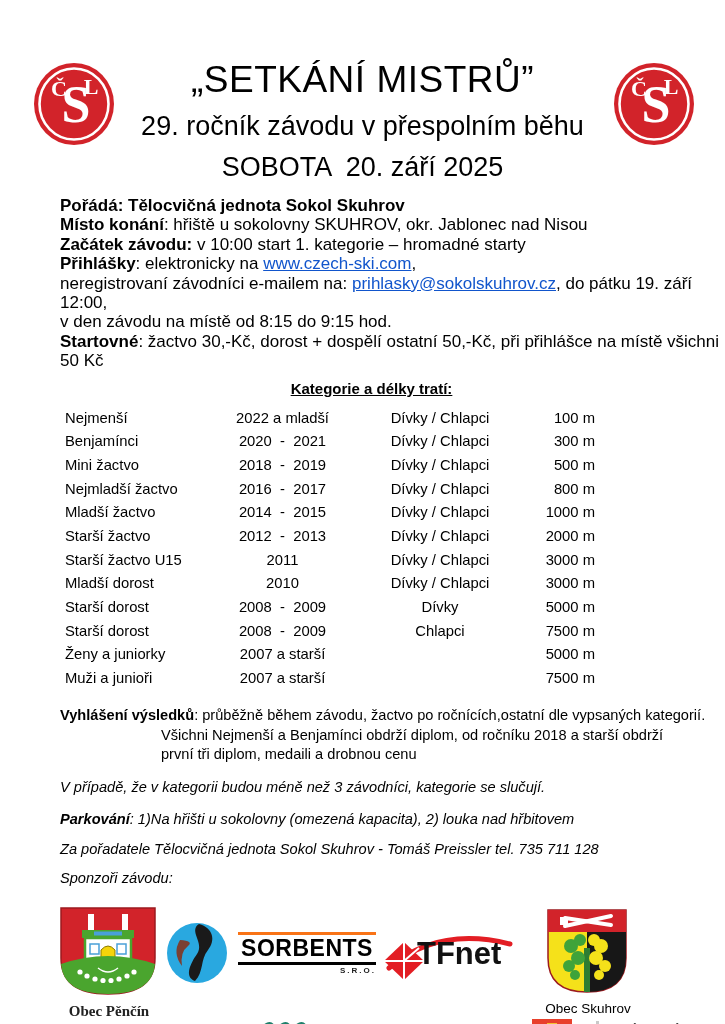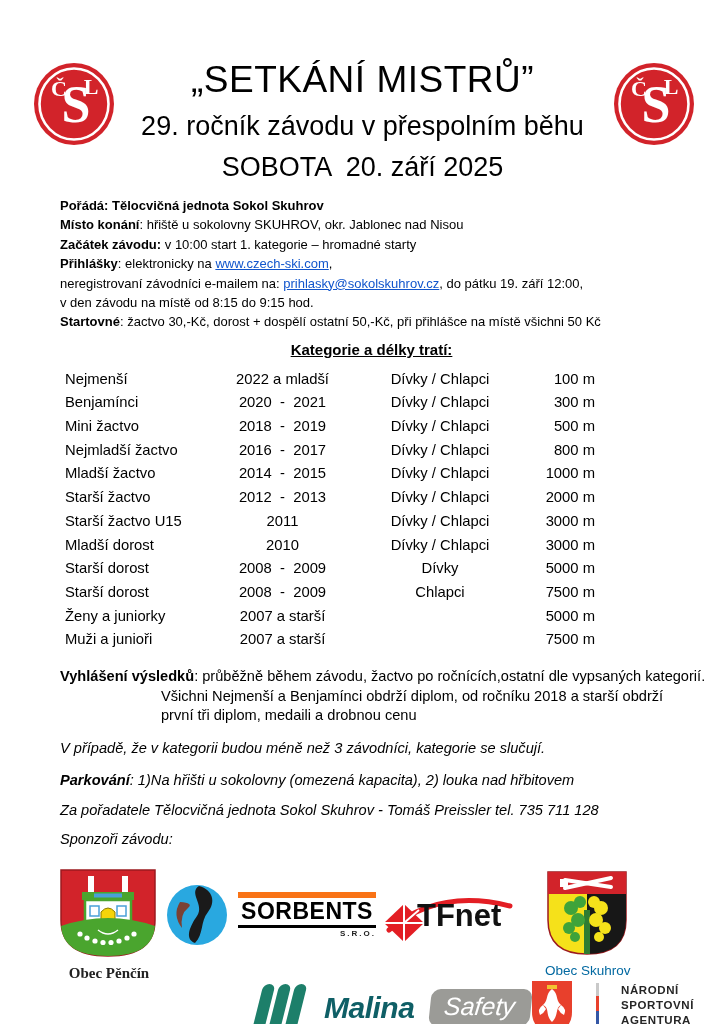--- a/index.html
+++ b/index.html
@@ -13,21 +13,21 @@
   
   .header{position:relative;padding-top:58px;text-align:center;}
   .sokol{position:absolute;top:62px;width:82px;height:84px;}
   .sokol.left{left:33px;}
   .sokol.right{right:30px;}
   .title{font-size:37px;font-weight:400;letter-spacing:.5px;margin:0;line-height:44px;}
   .subtitle{font-size:27px;font-weight:400;margin:8px;line-height:33px;}
   .dateline{font-size:27px;font-weight:400;margin:0;line-height:33px;white-space:pre;}
 
   
-  .info{margin:12px 0 0 60px;font-size:13px;line-height:19.4px;}
+  .info{margin:12px 0 0 60px;font-size:17px;line-height:19.4px;}
   .info b{font-weight:700;}
   .info a{color:#1155cc;text-decoration:underline;cursor:pointer;}
 
   
   .tbl-head-wrap{text-align:center;margin-top:9px;margin-left:18px;}
   .tbl-head{font-size:15px;font-weight:700;text-decoration:underline;}
   .cat-table{margin:8px 0 0 65px;width:530px;}
   .cat-row{display:grid;grid-template-columns:140px 155px 160px 75px;height:23.7px;align-items:center;font-size:14.8px;}
   .c-name{text-align:left;}
   .c-years{text-align:center;white-space:pre;}
@@ -38,26 +38,26 @@
   .results{margin:16px 0 0 60px;font-size:14.6px;line-height:19.6px;}
   .results .cont{padding-left:101px;}
   .para{margin:0 0 0 60px;font-size:14.6px;line-height:19.4px;font-style:italic;}
   .mt1{margin-top:13px;} .mt2{margin-top:10px;}
 
   
   .sponsors{position:relative;height:240px;margin-top:4px;}
   .logo{position:absolute;}
 
   .shield-label-serif{font-family:"Liberation Serif","DejaVu Serif",serif;font-weight:700;font-size:15px;text-align:center;margin-top:3px;color:#222;}
-  .shield-label-sans{font-size:13.5px;text-align:left;margin-top:3px;color:#0369a1;}
+  .shield-label-sans{font-size:13.5px;text-align:center;margin-top:3px;color:#000000;}
 
   
   .sorbents{display:flex;align-items:center;gap:10px;}
   .sorb-text{width:138px;}
-  .sorb-name{border-top:6px solid #f97316;border-bottom:3px solid #000;font-size:23px;font-weight:800;letter-spacing:.5px;line-height:27px;text-align:center;}
+  .sorb-name{border-top:3px solid #f97316;border-bottom:3px solid #000;font-size:23px;font-weight:800;letter-spacing:.5px;line-height:27px;text-align:center;}
   .sorb-sub{text-align:right;font-size:8px;font-weight:700;letter-spacing:2px;color:#222;margin-top:1px;}
 
   
   .tfnet{width:130px;height:58px;position:relative;}
   .tfnet-text{position:absolute;left:34px;top:12px;font-size:31px;font-weight:800;color:#111;font-family:"Liberation Sans",sans-serif;}
 
   
   .lk{width:150px;height:80px;position:relative;}
   .lk-t1{position:absolute;left:40px;top:0;font-size:27px;font-weight:700;color:#e6332a;line-height:27px;}
 

